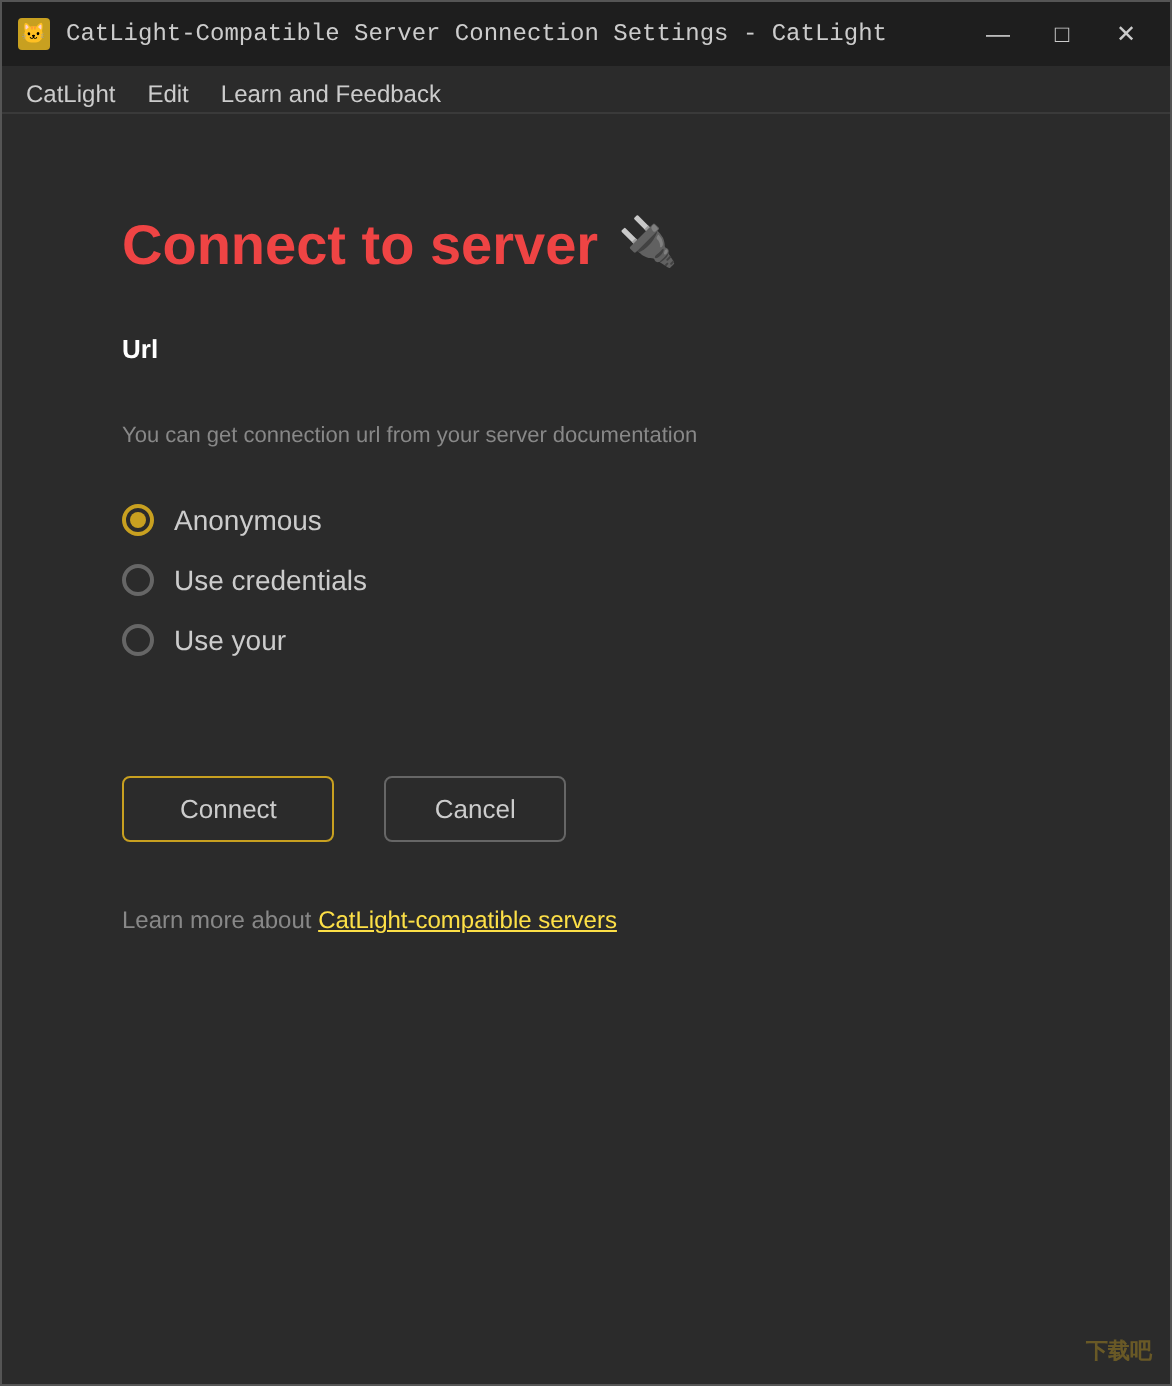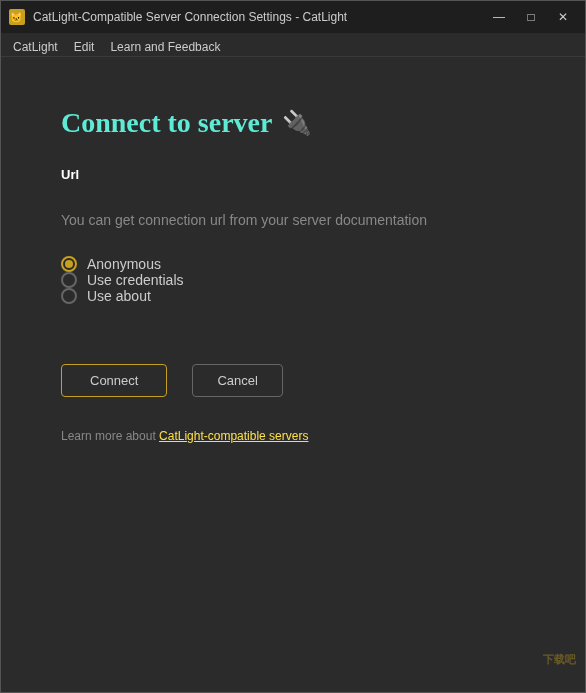--- a/index.html
+++ b/index.html
@@ -48,20 +48,21 @@
       border-radius: 2px;
       display: flex;
       align-items: center;
       justify-content: center;
       font-size: 10px;
     }
 
     .title-bar-title {
       color: #cccccc;
       font-size: 12px;
+      font-family: Liberation Mono, monospace;
     }
 
     .title-bar-controls {
       display: flex;
       gap: 4px;
     }
 
     .title-btn {
       width: 28px;
       height: 20px;
@@ -94,28 +95,26 @@
     }
 
     .content {
       flex: 1;
       display: flex;
       flex-direction: column;
       padding: 50px 60px 40px 60px;
     }
 
     .page-title {
-      color: #5eead4;
+      color: #ef4444;
       font-size: 28px;
       font-weight: 600;
       margin-bottom: 28px;
       display: flex;
-      align-items: center;
       gap: 10px;
-      font-family: Liberation Serif, serif;
     }
 
     .title-icon {
       font-size: 24px;
     }
 
     .field-label {
       color: #ffffff;
       font-size: 13px;
       font-weight: 600;
@@ -129,28 +128,29 @@
       border-radius: 4px;
       color: #888888;
       font-size: 13px;
       padding: 10px 14px;
       outline: none;
       font-family: inherit;
     }
 
     .input-hint {
       color: #888888;
-      font-size: 14px;
+      font-size: 11px;
       margin-top: 6px;
       margin-bottom: 28px;
     }
 
     .radio-group {
       display: flex;
       flex-direction: column;
+      gap: 14px;
       margin-bottom: 60px;
     }
 
     .radio-option {
       display: flex;
       align-items: center;
       gap: 10px;
       cursor: pointer;
     }
 
@@ -217,21 +217,21 @@
     }
 
     .footer-link {
       color: #fde047;
       text-decoration: underline;
       cursor: pointer;
     }
 
     .watermark {
       position: absolute;
-      bottom: 26px;
+      bottom: 10px;
       right: 10px;
       color: rgba(200, 160, 32, 0.4);
       font-size: 11px;
       font-weight: bold;
     }
   </style>
 </head>
 <body>
 
 <div class="window">
@@ -268,21 +268,21 @@
         <div class="radio-circle selected">
         </div>
         <span class="radio-label">Anonymous</span>
       </label>
       <label class="radio-option">
         <div class="radio-circle"></div>
         <span class="radio-label">Use credentials</span>
       </label>
       <label class="radio-option">
         <div class="radio-circle"></div>
-        <span class="radio-label">Use about</span>
+        <span class="radio-label">Use your</span>
       </label>
     </div>
 
     <div class="button-row">
       <button class="btn-connect">Connect</button>
       <button class="btn-cancel">Cancel</button>
     </div>
 
     <div class="footer-text">
       <span>Learn more about </span><span class="footer-link">CatLight-compatible servers</span>

